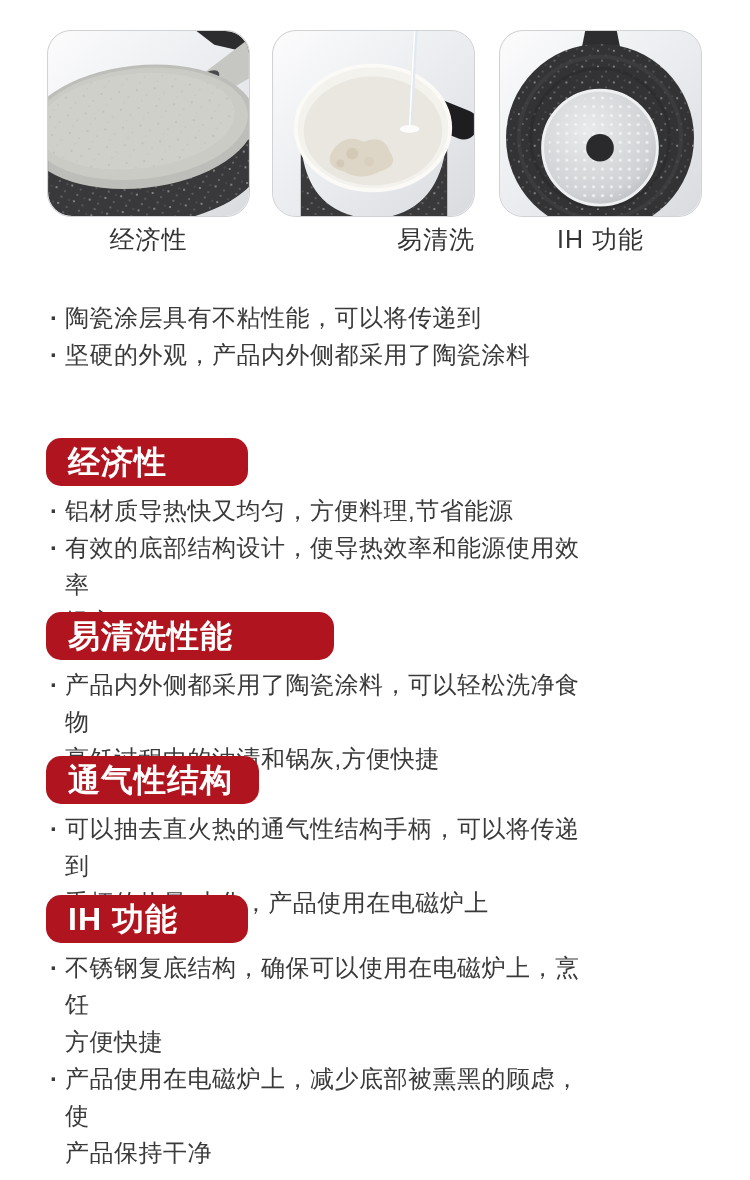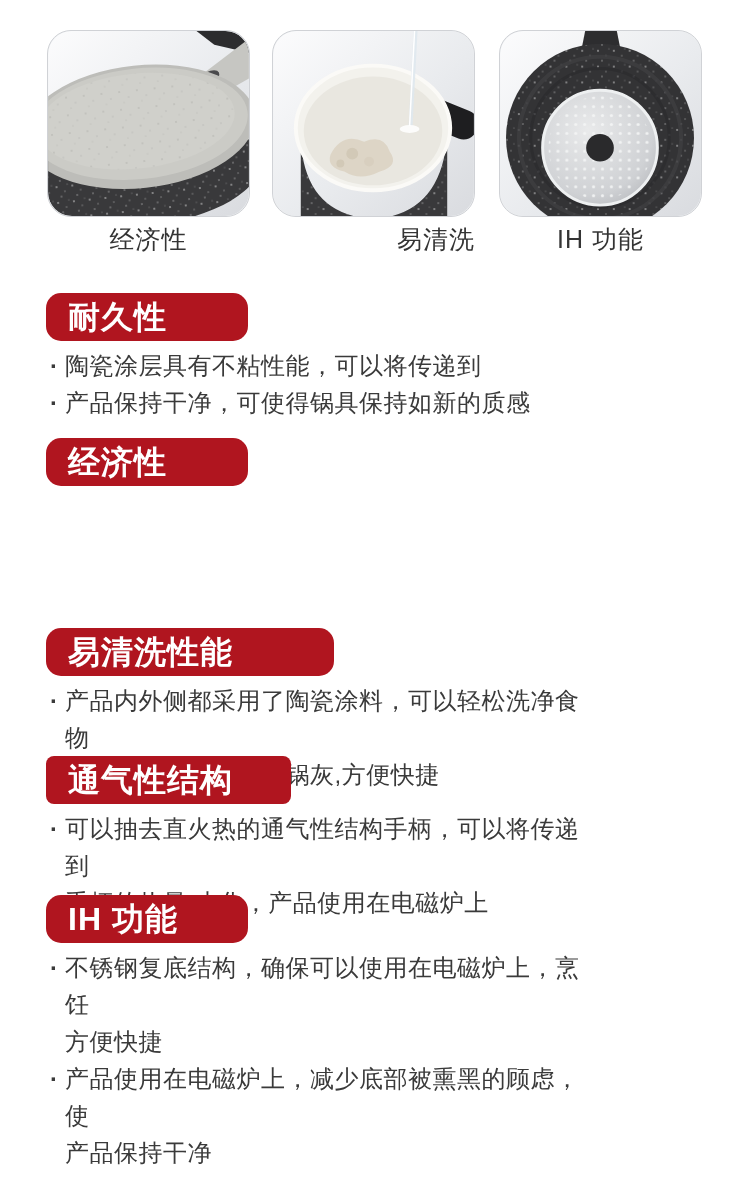--- a/index.html
+++ b/index.html
@@ -13,29 +13,29 @@
     border-radius:24px; overflow:hidden; border:1px solid #d0d2d6; background:#eef0f2;
   }
   .photo svg { display:block; width:100%; height:100%; }
   .photo-1 { left:47px; } .photo-2 { left:272px; } .photo-3 { left:499px; }
   .caption {
     position:absolute; top:223px; width:203px; text-align:center;
     font-size:25px; color:#343434; letter-spacing:1px;
   }
   .caption-1 { left:47px; } .caption-2 { left:272px;text-align:right; } .caption-3 { left:499px; }
   .section { position:absolute; left:46px; width:560px; }
-  .section-1 { top:293px; } .section-2 { top:438px; } .section-3 { top:612px;margin-top:16px; }
+  .section-1 { top:293px; } .section-2 { top:438px; } .section-3 { top:612px; }
   .section-4 { top:756px; } .section-5 { top:895px; }
   .badge {
     height:48px; border-radius:15px; background:#b0151f; color:#ffffff;
     font-weight:bold; font-size:32px; line-height:48px; padding-left:22px;
     letter-spacing:1px;
   }
   .badge-w1 { width:202px; } .badge-w2 { width:202px; } .badge-w3 { width:288px; }
-  .badge-w4 { width:245px;border-radius:8px; } .badge-w5 { width:202px; }
+  .badge-w4 { width:213px; } .badge-w5 { width:202px; }
   .bullets { list-style:none; margin-top:6px; width:556px; }
   .bullets li {
     position:relative; padding-left:19px; font-size:24px; line-height:37px;
     color:#3a3a3a; white-space:pre-line; letter-spacing:0.5px;
   }
   .bullets li::before {
     content:"·"; position:absolute; left:4px; top:0; font-weight:bold; color:#3a3a3a;
   }
 </style>
 </head>
@@ -134,29 +134,33 @@
       <circle cx="101" cy="118" r="58" fill="url(#silver)"></circle>
       <circle cx="101" cy="118" r="58" fill="none" stroke="#eef0f1" stroke-width="3"></circle>
       <circle cx="101" cy="118" r="52" fill="url(#ihdots)"></circle>
       <circle cx="101" cy="118" r="14" fill="#2a2a2c"></circle>
     </g>
   </svg>
 </figure>
 <figcaption class="caption caption-3">IH 功能</figcaption>
 
 <section class="section section-1">
-  <div class="badge badge-w1">耐久性</div>
   <ul class="bullets">
     <li>陶瓷涂层具有不粘性能，可以将传递到</li>
-    <li>产品保持干净，可使得锅具保持如新的质感</li>
+    <li>坚硬的外观，产品内外侧都采用了陶瓷涂料</li>
   </ul>
 </section>
 
 <section class="section section-2">
   <div class="badge badge-w2">经济性</div>
+  <ul class="bullets">
+    <li>铝材质导热快又均匀，方便料理,节省能源</li>
+    <li>有效的底部结构设计，使导热效率和能源使用效率
+提高</li>
+  </ul>
 </section>
 
 <section class="section section-3">
   <div class="badge badge-w3">易清洗性能</div>
   <ul class="bullets">
     <li>产品内外侧都采用了陶瓷涂料，可以轻松洗净食物
 烹饪过程中的油渍和锅灰,方便快捷</li>
   </ul>
 </section>
 

